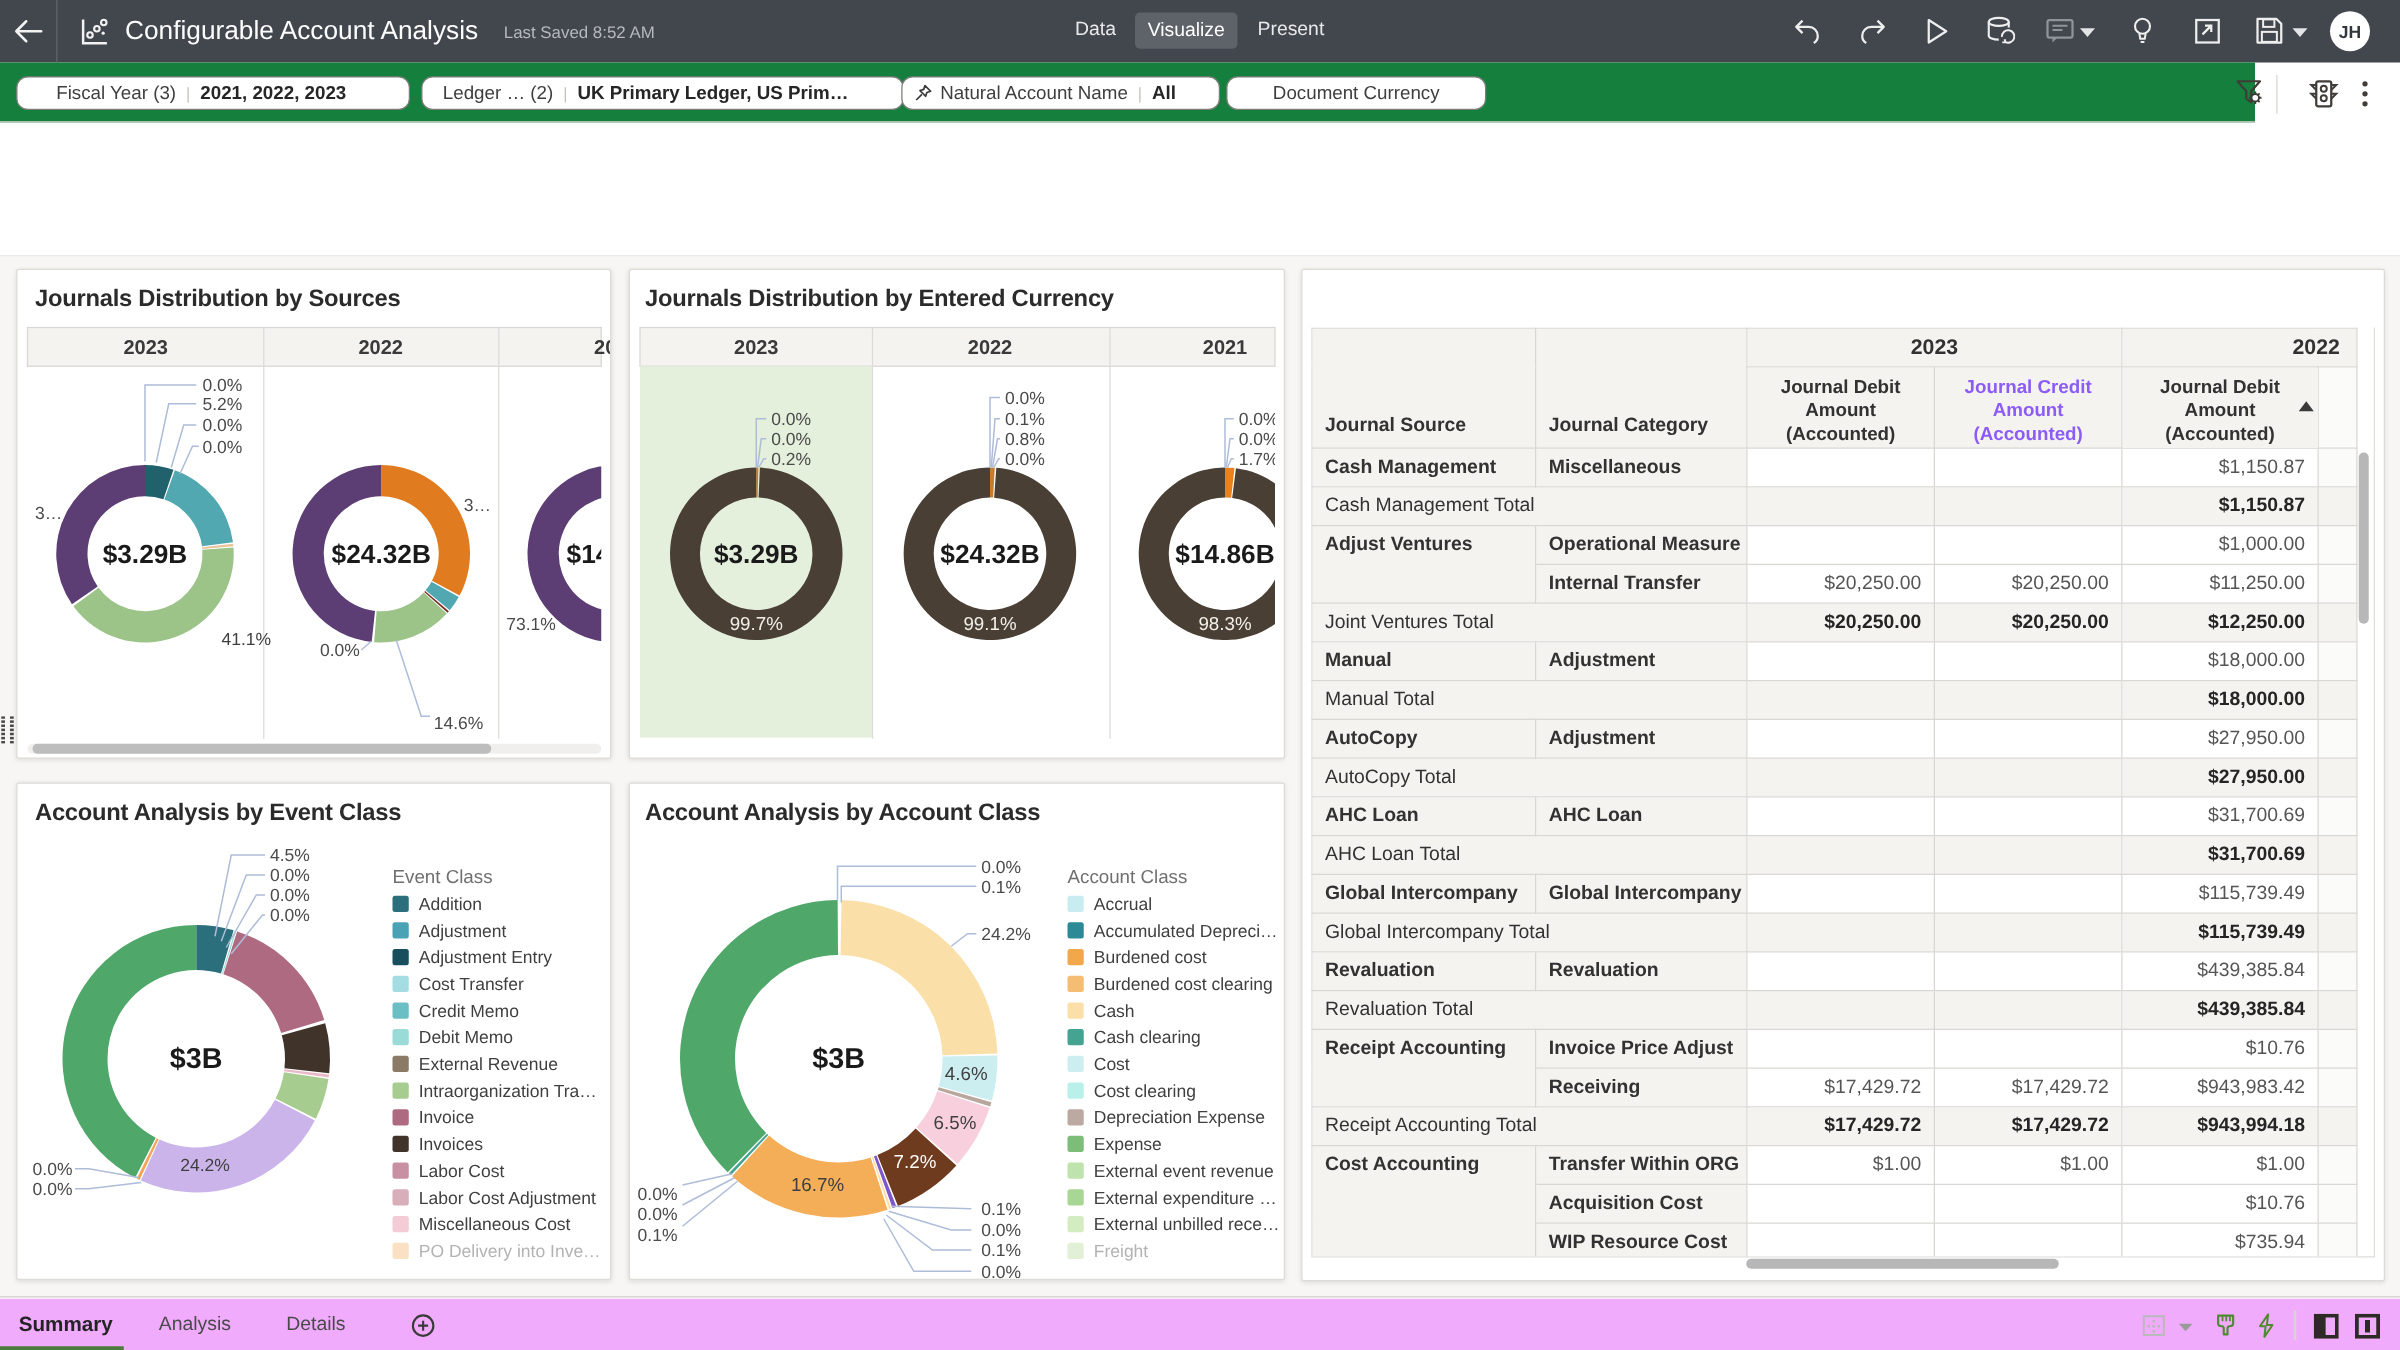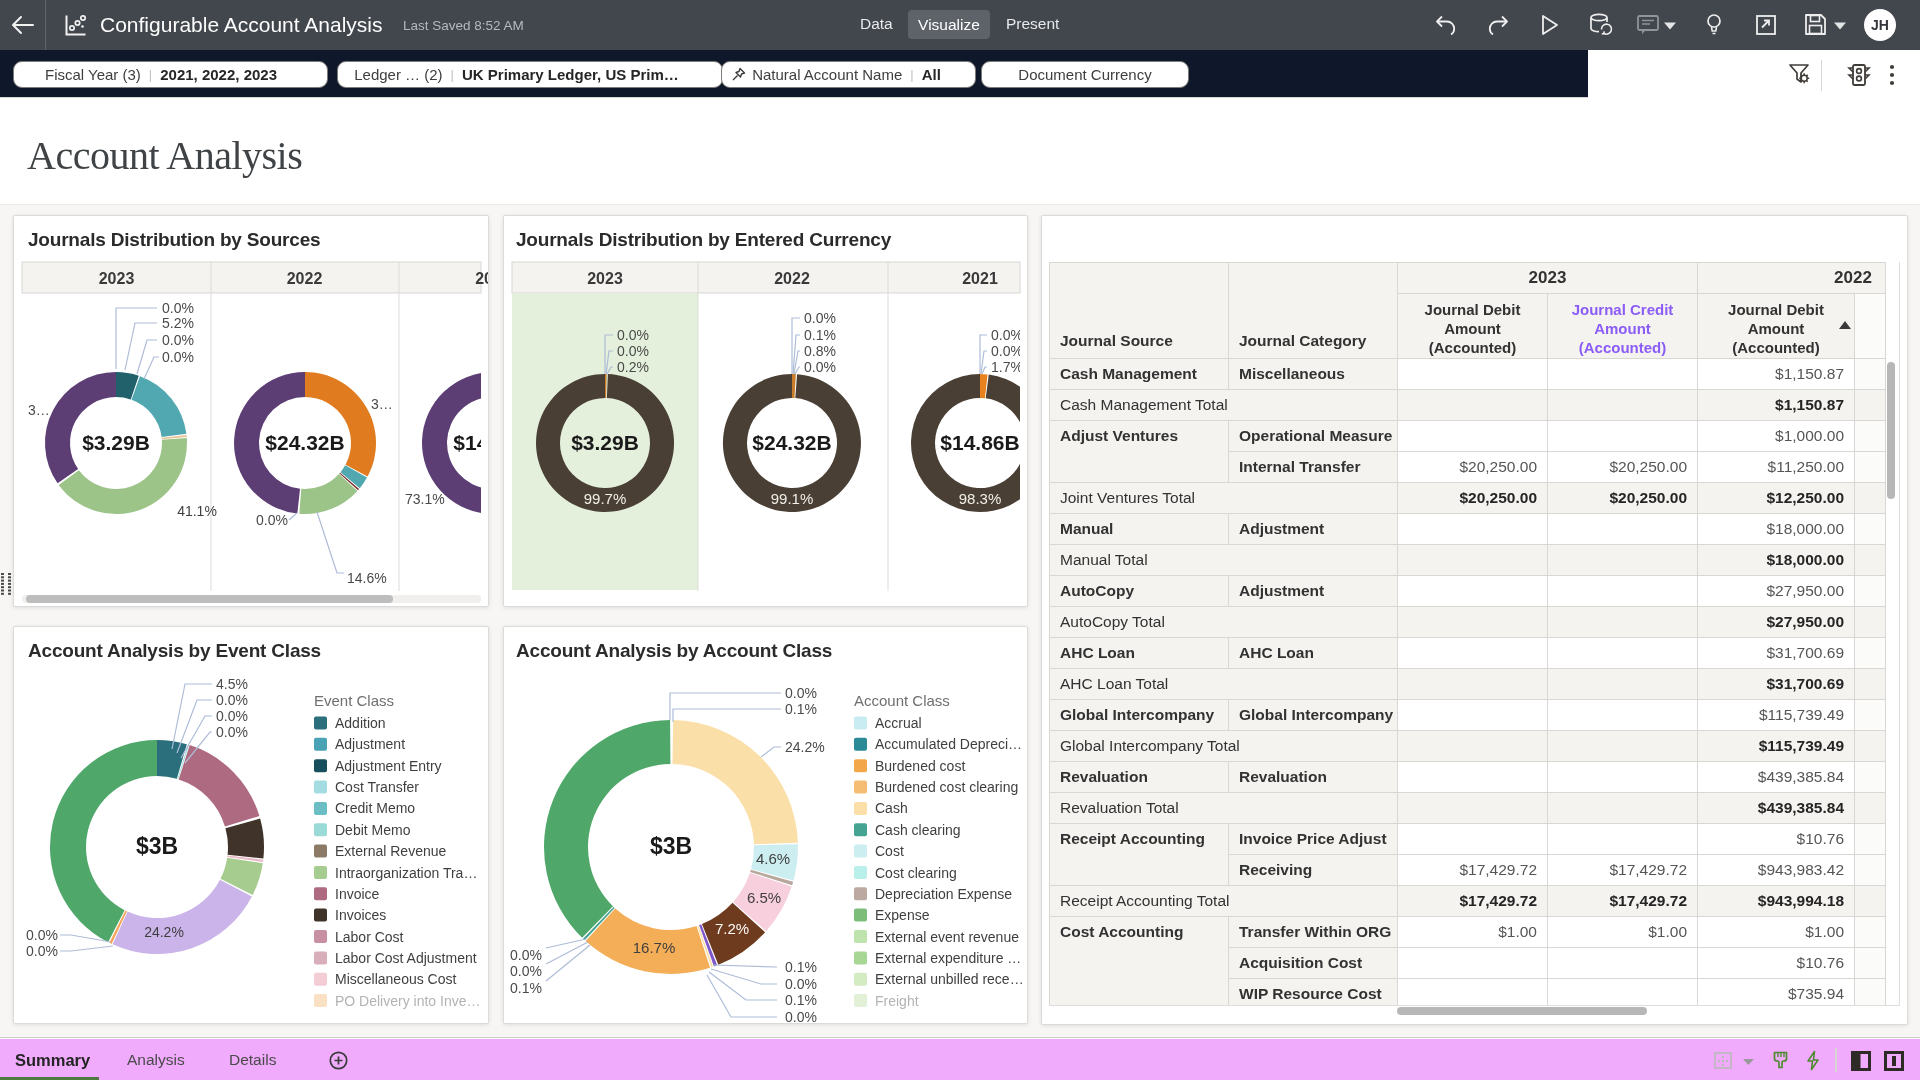--- a/index.html
+++ b/index.html
@@ -1,19 +1,19 @@
 <!DOCTYPE html>
 <html><head><meta charset="utf-8"><style>
 *{margin:0;padding:0;box-sizing:border-box;}
 html,body{width:1920px;height:1080px;overflow:hidden;background:#fff;
  font-family:"Liberation Sans",sans-serif;-webkit-font-smoothing:antialiased;}
 .abs{position:absolute;}
 #page{position:relative;width:1920px;height:1080px;}
 #topbar{position:absolute;left:0;top:0;width:1920px;height:50px;background:#42464d;}
-#filterbar{position:absolute;left:0;top:50px;width:1588px;height:48px;background:#0f172a;border-bottom:1px solid #d9d7d3;}
+#filterbar{position:absolute;left:0;top:50px;width:1804px;height:48px;background:#15803d;border-bottom:1px solid #d9d7d3;}
 #canvas{position:absolute;left:0;top:204px;width:1920px;height:834px;background:#f7f6f4;border-top:1px solid #eceae7;border-bottom:1px solid #cfcdc9;}
 #footer{position:absolute;left:0;top:1039px;width:1920px;height:41px;background:#f0abfc;}
 .card{position:absolute;background:#fff;border:1px solid #dddbd7;border-radius:2px;box-shadow:0 1px 4px rgba(0,0,0,.10);overflow:hidden;}
 .ctitle{position:absolute;font-size:19px;font-weight:bold;color:#2b2b2b;letter-spacing:-0.2px;}
 .pill{position:absolute;top:11px;height:27px;border:1px solid #7e7c78;border-radius:9px;background:#fff;
  display:flex;align-items:center;justify-content:center;font-size:15px;color:#3e3e3e;white-space:nowrap;}
 .pill b{color:#262626;}
 .pill .sep{color:#c4c2be;margin:0 8px;font-size:13px;}
 svg{display:block;}
 
@@ -115,21 +115,20 @@
    <path d="M7 6 L3 6 L7 10 M19 6 L23 6 L19 10 M7 13 L3 13 L7 17 M19 13 L23 13 L19 17" stroke="#403c38" stroke-width="1.6" fill="none"></path>
  </svg>
  <g></g>
  <svg class="abs" style="left:1886px;top:12px;" width="12" height="26" viewBox="0 0 12 26">
    <circle cx="6" cy="5" r="2.1" fill="#403c38"></circle>
         <circle cx="6" cy="13" r="2.1" fill="#403c38"></circle>
         <circle cx="6" cy="21" r="2.1" fill="#403c38"></circle>
  </svg>
 </div>
 
-<div class="abs" style="left:27px;top:132px;font-family:'Liberation Serif',serif;font-size:40px;letter-spacing:-0.5px;color:#3f4346;">Account Analysis</div>
 <div id="canvas"></div>
 <svg class="abs" style="left:0px;top:573px;" width="14" height="22" viewBox="0 0 14 22">
   <g fill="#4a4a4a">
    <rect x="1" y="0" width="3" height="2"></rect>
         <rect x="1" y="3.3" width="3" height="2"></rect>
         <rect x="1" y="6.6" width="3" height="2"></rect>
         <rect x="1" y="9.9" width="3" height="2"></rect>
         <rect x="1" y="13.2" width="3" height="2"></rect>
         <rect x="1" y="16.5" width="3" height="2"></rect>
         <rect x="1" y="19.8" width="3" height="2"></rect>

